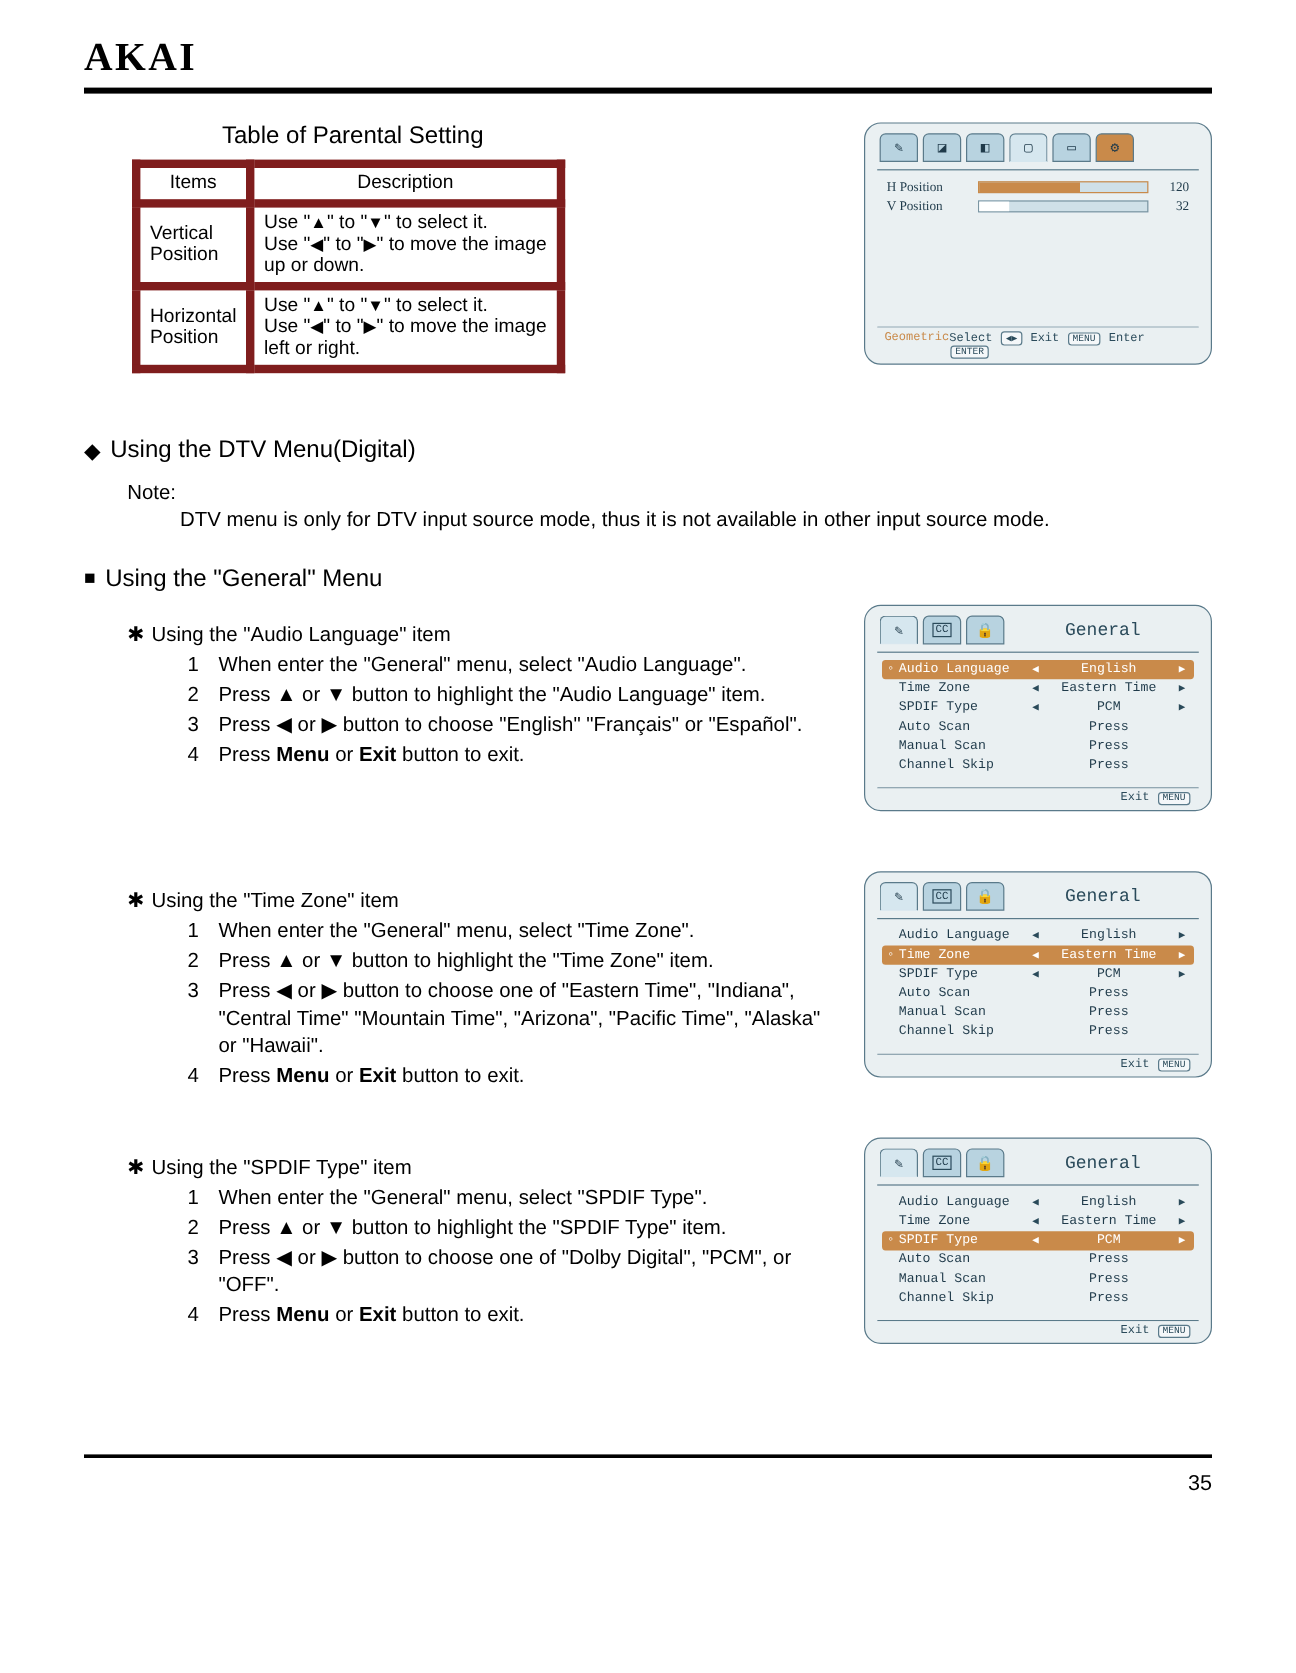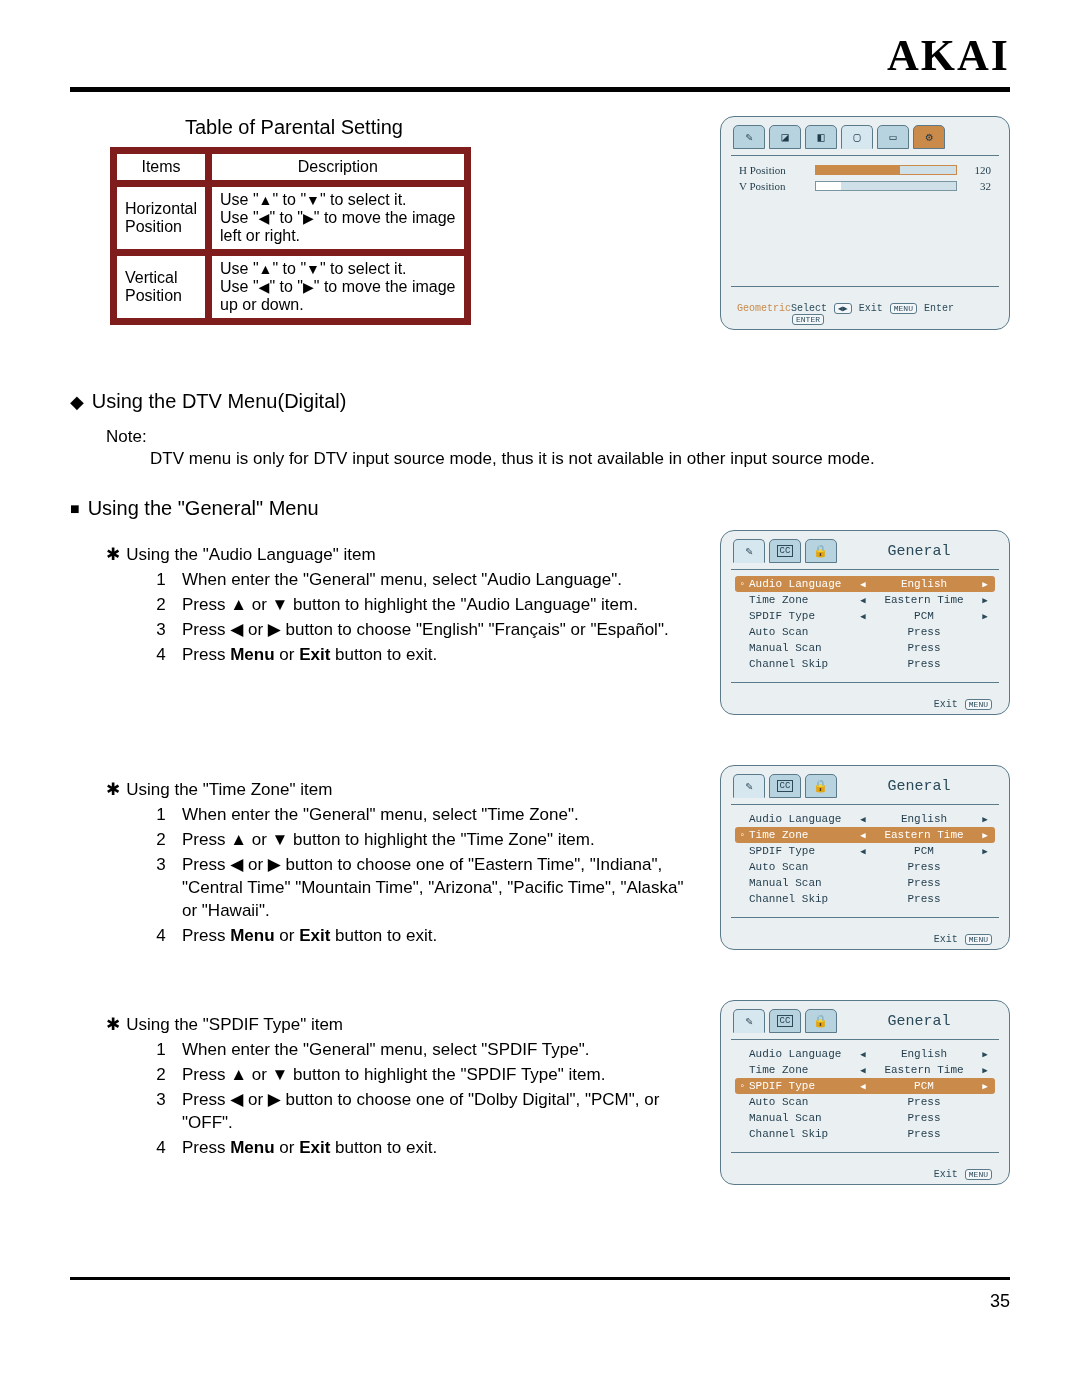--- a/index.html
+++ b/index.html
@@ -7,24 +7,23 @@
     padding:0;
     background:#fff;
     font-family:Arial,Helvetica,sans-serif;
     color:#000;
     width:1080px;
   }
   .page{
     padding:30px 70px 10px 70px;
   }
   .brand{
-    text-align:right;
     font-family:"Times New Roman",serif;
     font-weight:bold;
-    font-size:44px;
+    font-size:33px;
     letter-spacing:2px;
     margin-bottom:6px;
   }
   .hr-thick{
     border:none;
     border-top:5px solid #000;
     margin:0 0 24px 0;
   }
   .hr-bottom{
     border:none;
@@ -134,21 +133,21 @@
     color:#fff;
     border-radius:3px;
   }
   .osd-row .label{flex:1;}
   .osd-row .val{width:110px;text-align:center;}
   .osd-row .tri{width:12px;text-align:center;color:#2a4a5a;font-size:9px;}
   .osd-row.sel .tri{color:#fff;}
   .osd .footer{
     border-top:1px solid #5a7a8a;
     margin:4px 4px 0 4px;
-    padding:16px 6px 0 6px;
+    padding:3px 6px 0 6px;
     display:flex;
     justify-content:space-between;
     font-size:10px;
     border-radius:0 0 10px 10px;
   }
   .osd .footer .left{color:#c98a4a;}
   .osd .footer .right{color:#2a4a5a;}
   .osd .footer .btn{
     display:inline-block;border:1px solid #5a7a8a;border-radius:3px;
     padding:0 3px;font-size:8px;background:#f4f7f9;margin:0 1px;
@@ -180,26 +179,26 @@
       <div class="table-title">Table of Parental Setting</div>
       <table class="parental">
         <tbody>
             <tr>
           <th>Items</th>
           <th>Description</th>
         </tr>
         </tbody>
           <tbody id="tbl-body">
             <tr>
+              <td>Vertical<br>Position</td>
+              <td>Use "<span class="arrow">▲</span>" to "<span class="arrow">▼</span>" to select it.<br>Use "<span class="arrow">◀</span>" to "<span class="arrow">▶</span>" to move the image<br>up or down.</td>
+            </tr>
+            <tr>
               <td>Horizontal<br>Position</td>
               <td>Use "<span class="arrow">▲</span>" to "<span class="arrow">▼</span>" to select it.<br>Use "<span class="arrow">◀</span>" to "<span class="arrow">▶</span>" to move the image<br>left or right.</td>
-            </tr>
-            <tr>
-              <td>Vertical<br>Position</td>
-              <td>Use "<span class="arrow">▲</span>" to "<span class="arrow">▼</span>" to select it.<br>Use "<span class="arrow">◀</span>" to "<span class="arrow">▶</span>" to move the image<br>up or down.</td>
             </tr>
           </tbody>
       </table>
     </div>
     <div class="right-col">
       <div class="osd">
         <div class="tabs">
           <div class="tab">✎</div>
           <div class="tab">◪</div>
           <div class="tab">◧</div>

